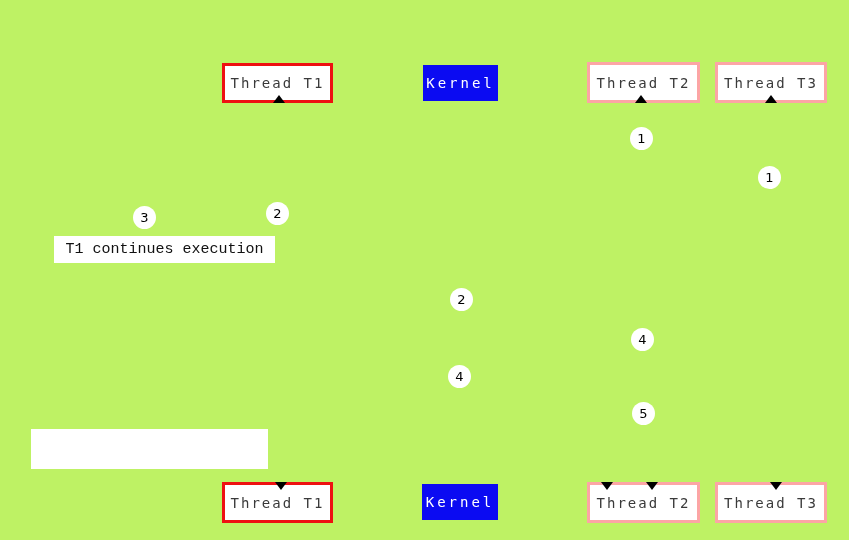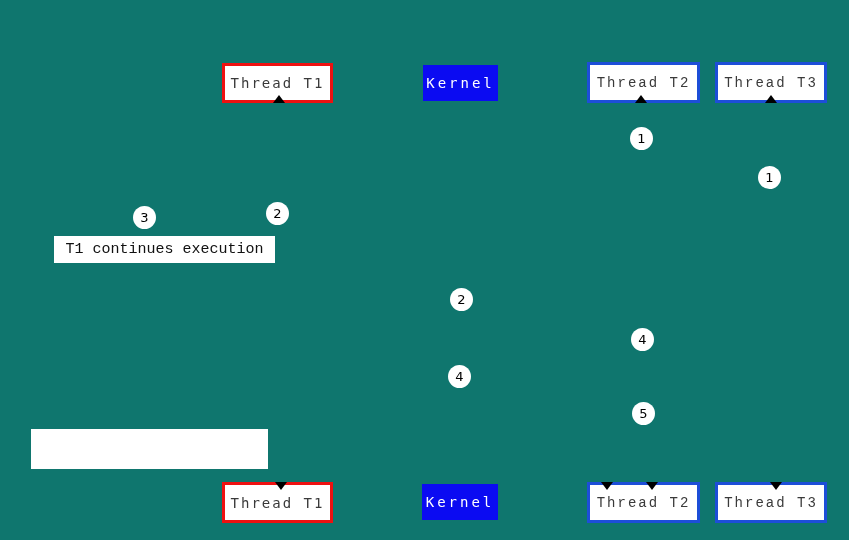--- a/index.html
+++ b/index.html
@@ -1,32 +1,32 @@
 <!DOCTYPE html>
 <html><head>
 <meta charset="utf-8">
 <style>
   html,body{margin:0;padding:0;background:#000;}
   #stage{
     position:relative;
     width:849px;height:540px;
-    background:#0f766e;
+    background:#bef264;
     overflow:hidden;
     font-family:"DejaVu Sans Mono", monospace;
   }
   .box{
     position:absolute;
     box-sizing:border-box;
     background:#fff;
     display:flex;align-items:center;justify-content:center;
     font-size:14px;letter-spacing:2px;color:#3a3a3a;
     white-space:nowrap;
   }
   .red-border{border:3px solid #ee1111;}
-  .blue-border{border:3px solid #1d4ed8;font-family:Liberation Mono, monospace;}
+  .blue-border{border:3px solid #fca5a5;}
   .kernel{background:#0b0bf2;color:#fff;border:none;letter-spacing:3px;}
   .circle{
     position:absolute;width:23px;height:23px;border-radius:50%;
     background:#fff;color:#000;
     display:flex;align-items:center;justify-content:center;
     font-family:"DejaVu Sans", sans-serif;font-size:13px;line-height:1;
   }
   .annotation{
     position:absolute;background:#fff;color:#111;
     display:flex;align-items:center;justify-content:center;

